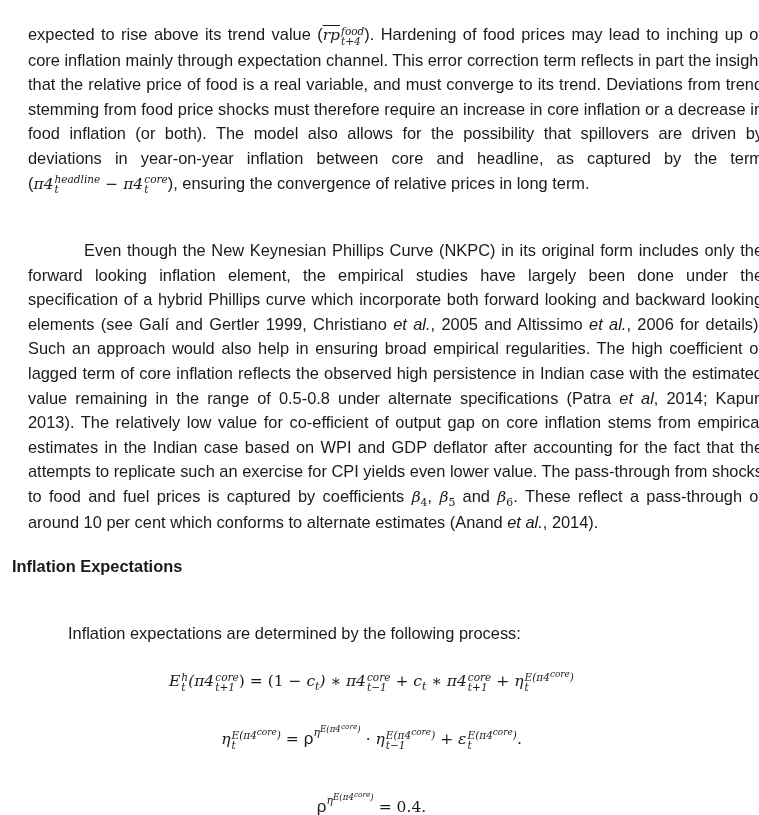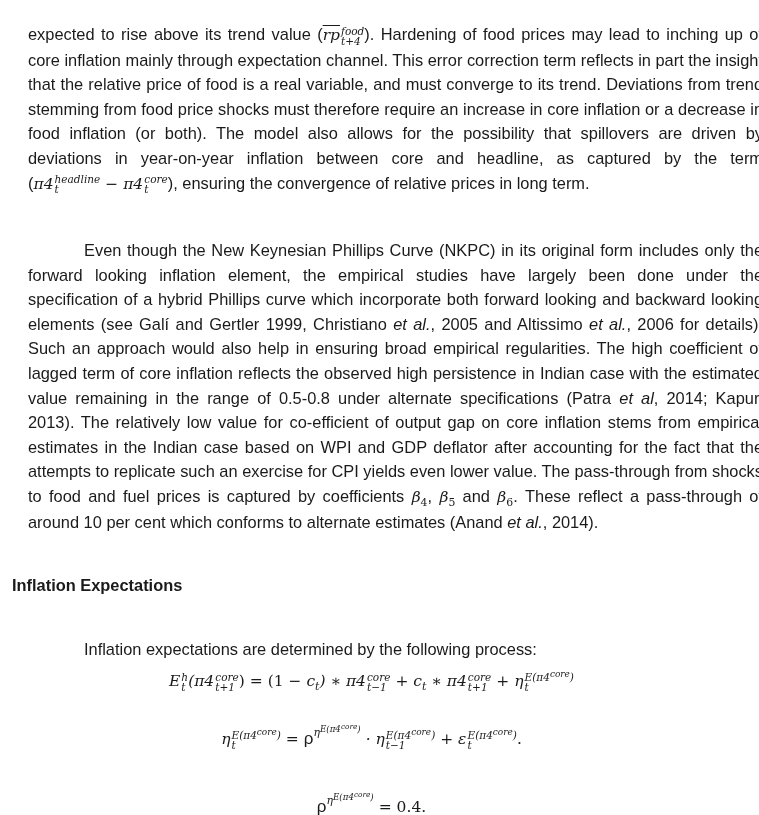--- a/index.html
+++ b/index.html
@@ -18,26 +18,26 @@
   }
   .p1 { position: absolute; top: 6px; left: 0; width: 735px; }
   .p2 { position: absolute; top: 222px; left: 0; width: 735px; text-indent: 56px; }
   .math { font-family: "DejaVu Serif", "Liberation Serif", serif; font-style: italic; font-size: 15.5px; white-space: nowrap; }
   .math .up { font-style: normal; }
   sup, sub { font-size: 0.7em; line-height: 0; }
   .ss { display: inline-block; vertical-align: -0.45em; line-height: 0.95; text-align: left; font-size: 0.68em; margin-left: 1px; }
   .ss > span { display: block; }
   .ital { font-style: italic; }
   .heading {
-    position: absolute; top: 576px; left: 0;
+    position: absolute; top: 557px; left: 0;
     font-size: 16.4px; font-weight: bold; margin: 0;
   }
   .intro {
     position: absolute; top: 624px; left: 56px;
-    font-size: 16.4px; margin: 16px;
+    font-size: 16.4px; margin: 0;
   }
   .eq {
     position: absolute; left: 0; width: 735px; text-align: center;
     font-family: "DejaVu Serif", "Liberation Serif", serif;
     font-size: 15.5px; white-space: nowrap;
   }
   .eq1 { top: 670px; left: -8px; }
   .eq2 { top: 722px; left: -8px; }
   .eq3 { top: 772px; left: -8px; margin-top: 18px; }
   .eq .v { font-style: italic; }

